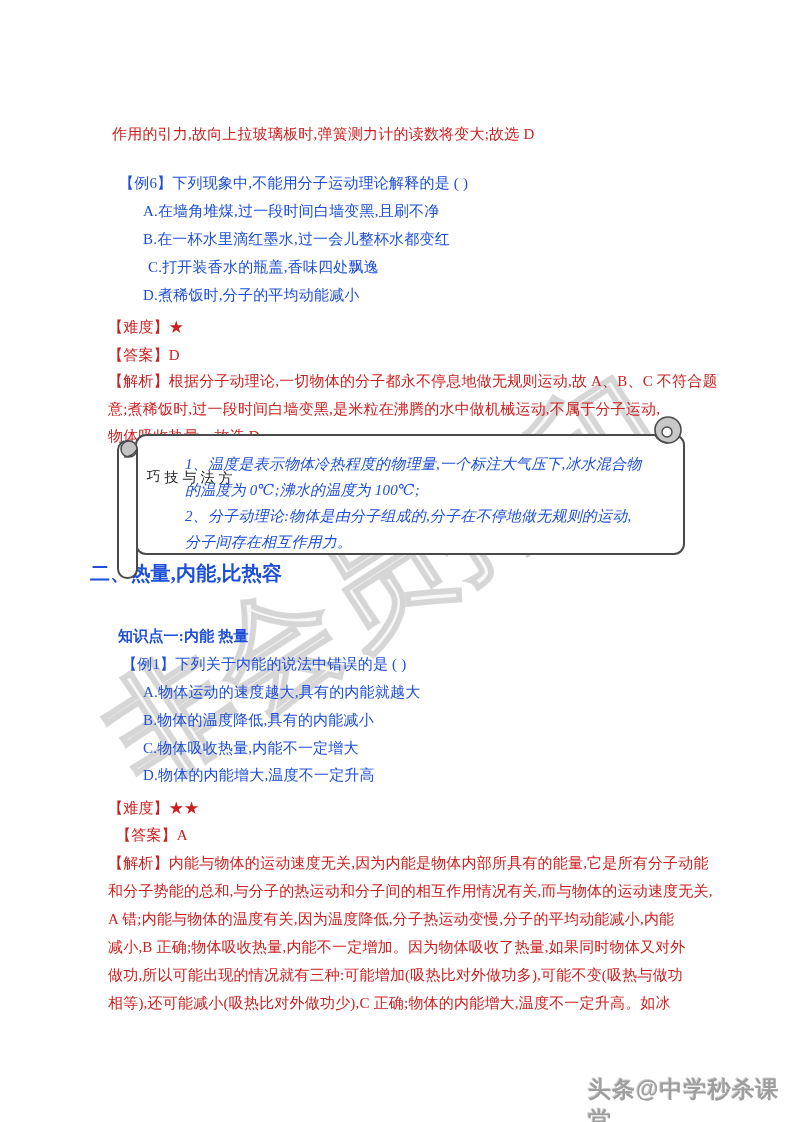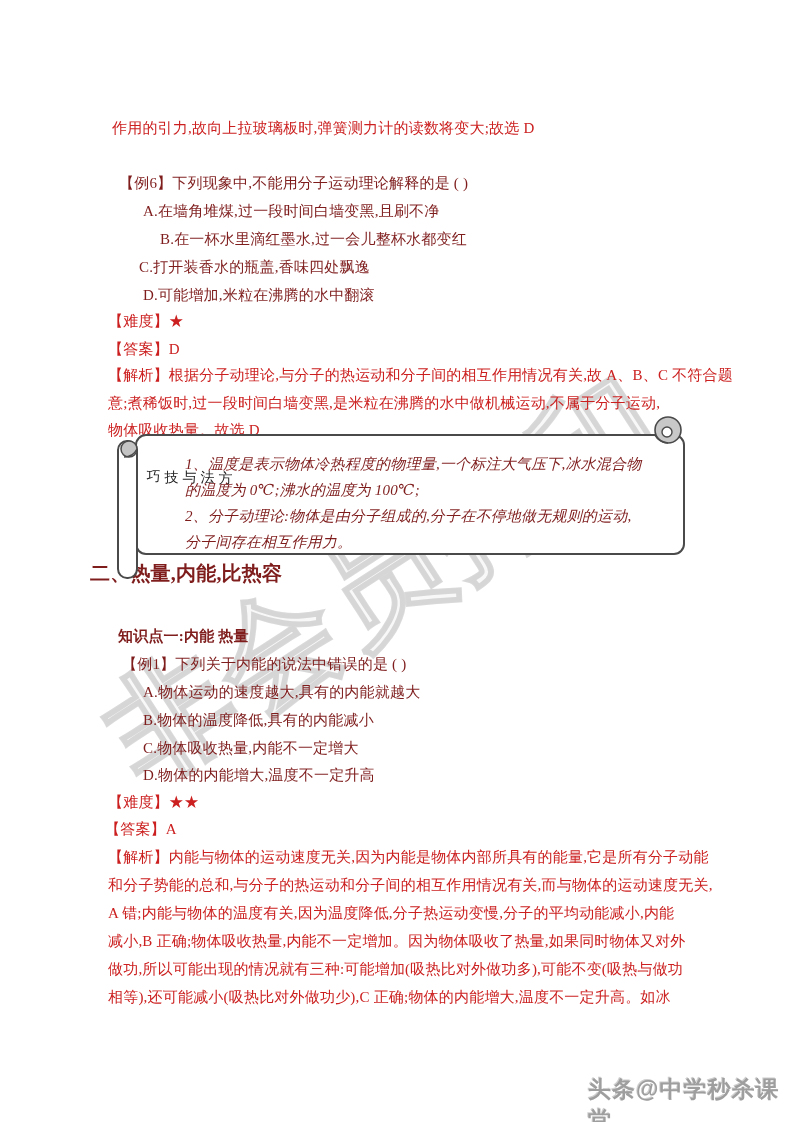--- a/index.html
+++ b/index.html
@@ -3,24 +3,24 @@
 <meta charset="utf-8">
 <style>
   html,body{margin:0;padding:0;}
   body{
     width:793px;height:1122px;position:relative;overflow:hidden;
     background:#ffffff;
     font-family:"Liberation Serif","DejaVu Serif",serif;
   }
   .line{
     position:absolute;white-space:nowrap;
-    font-size:15px;line-height:19px;color:#7f1d1d;
+    font-size:15px;line-height:19px;color:#1d4ed8;
     letter-spacing:0.2px;
   }
-  .red{color:var(--red,#cc2020);}
+  .red{color:var(--red,#cc2020);margin-top:6px;}
   .bold{font-weight:bold;}
   .wm-diagonal{
     position:absolute;left:385px;top:580px;
     transform:translate(-50%,-50%) rotate(-33deg);
     white-space:nowrap;
     font-size:122px;font-weight:bold;letter-spacing:4px;
     color:rgba(235,235,235,0.35);
     -webkit-text-stroke:2px rgba(185,185,185,0.55);
     pointer-events:none;z-index:1;
     font-family:"Liberation Sans","DejaVu Sans",sans-serif;
@@ -46,26 +46,26 @@
 <body>
 
 <div class="wm-diagonal">非会员打印</div>
 
 <div class="content">
 
   <div class="line red" style="left:112px;top:119px">作用的引力,故向上拉玻璃板时,弹簧测力计的读数将变大;故选 D</div>
 
   <div class="line" style="left:119px;top:174px">【例6】下列现象中,不能用分子运动理论解释的是  (   )</div>
   <div class="line" style="left:143px;top:202px">A.在墙角堆煤,过一段时间白墙变黑,且刷不净</div>
-  <div class="line" style="left:160px;top:230px">B.在一杯水里滴红墨水,过一会儿整杯水都变红</div>
-  <div class="line" style="left:139px;top:258px">C.打开装香水的瓶盖,香味四处飘逸</div>
-  <div class="line" style="left:143px;top:286px">D.可能增加,米粒在沸腾的水中翻滚</div>
+  <div class="line" style="left:143px;top:230px">B.在一杯水里滴红墨水,过一会儿整杯水都变红</div>
+  <div class="line" style="left:148px;top:258px">C.打开装香水的瓶盖,香味四处飘逸</div>
+  <div class="line" style="left:143px;top:286px">D.煮稀饭时,分子的平均动能减小</div>
   <div class="line red" style="left:108px;top:312px">【难度】★</div>
   <div class="line red" style="left:108px;top:340px">【答案】D</div>
-  <div class="line red" style="left:108px;top:366px">【解析】根据分子动理论,与分子的热运动和分子间的相互作用情况有关,故 A、B、C 不符合题</div>
+  <div class="line red" style="left:108px;top:366px">【解析】根据分子动理论,一切物体的分子都永不停息地做无规则运动,故 A、B、C 不符合题</div>
   <div class="line red" style="left:108px;top:394px">意;煮稀饭时,过一段时间白墙变黑,是米粒在沸腾的水中做机械运动,不属于分子运动,</div>
   <div class="line red" style="left:108px;top:421px">物体吸收热量。故选 D</div>
 
   <svg class="scroll-svg" width="590" height="180" viewBox="0 0 590 180" aria-hidden="true">
 
     <rect x="26" y="22" width="548" height="119" rx="10" ry="10" fill="#ffffff" stroke="#4a4a4a" stroke-width="2"></rect>
 
     <g>
       <circle cx="558" cy="17" r="13" fill="#c8c8c8" stroke="#4a4a4a" stroke-width="1.6"></circle>
       <circle cx="557" cy="19" r="5" fill="#ffffff" stroke="#4a4a4a" stroke-width="1.4"></circle>
@@ -87,21 +87,21 @@
 
   <div class="line bold" style="left:90px;top:564px;font-size:20px">二、热量,内能,比热容</div>
   <div class="line bold" style="left:118px;top:627px">知识点一:内能  热量</div>
 
   <div class="line" style="left:122px;top:655px">【例1】下列关于内能的说法中错误的是  (   )</div>
   <div class="line" style="left:143px;top:683px">A.物体运动的速度越大,具有的内能就越大</div>
   <div class="line" style="left:143px;top:711px">B.物体的温度降低,具有的内能减小</div>
   <div class="line" style="left:143px;top:739px">C.物体吸收热量,内能不一定增大</div>
   <div class="line" style="left:143px;top:766px">D.物体的内能增大,温度不一定升高</div>
   <div class="line red" style="left:108px;top:793px">【难度】★★</div>
-  <div class="line red" style="left:105px;top:820px">【答案】A</div>
+  <div class="line red" style="left:116px;top:820px">【答案】A</div>
   <div class="line red" style="left:108px;top:848px">【解析】内能与物体的运动速度无关,因为内能是物体内部所具有的能量,它是所有分子动能</div>
   <div class="line red" style="left:108px;top:876px">和分子势能的总和,与分子的热运动和分子间的相互作用情况有关,而与物体的运动速度无关,</div>
   <div class="line red" style="left:108px;top:904px">A 错;内能与物体的温度有关,因为温度降低,分子热运动变慢,分子的平均动能减小,内能</div>
   <div class="line red" style="left:108px;top:932px">减小,B 正确;物体吸收热量,内能不一定增加。因为物体吸收了热量,如果同时物体又对外</div>
   <div class="line red" style="left:108px;top:960px">做功,所以可能出现的情况就有三种:可能增加(吸热比对外做功多),可能不变(吸热与做功</div>
   <div class="line red" style="left:108px;top:988px">相等),还可能减小(吸热比对外做功少),C 正确;物体的内能增大,温度不一定升高。如冰</div>
 
 </div>
 
 <div class="wm-footer">头条@中学秒杀课堂</div>

